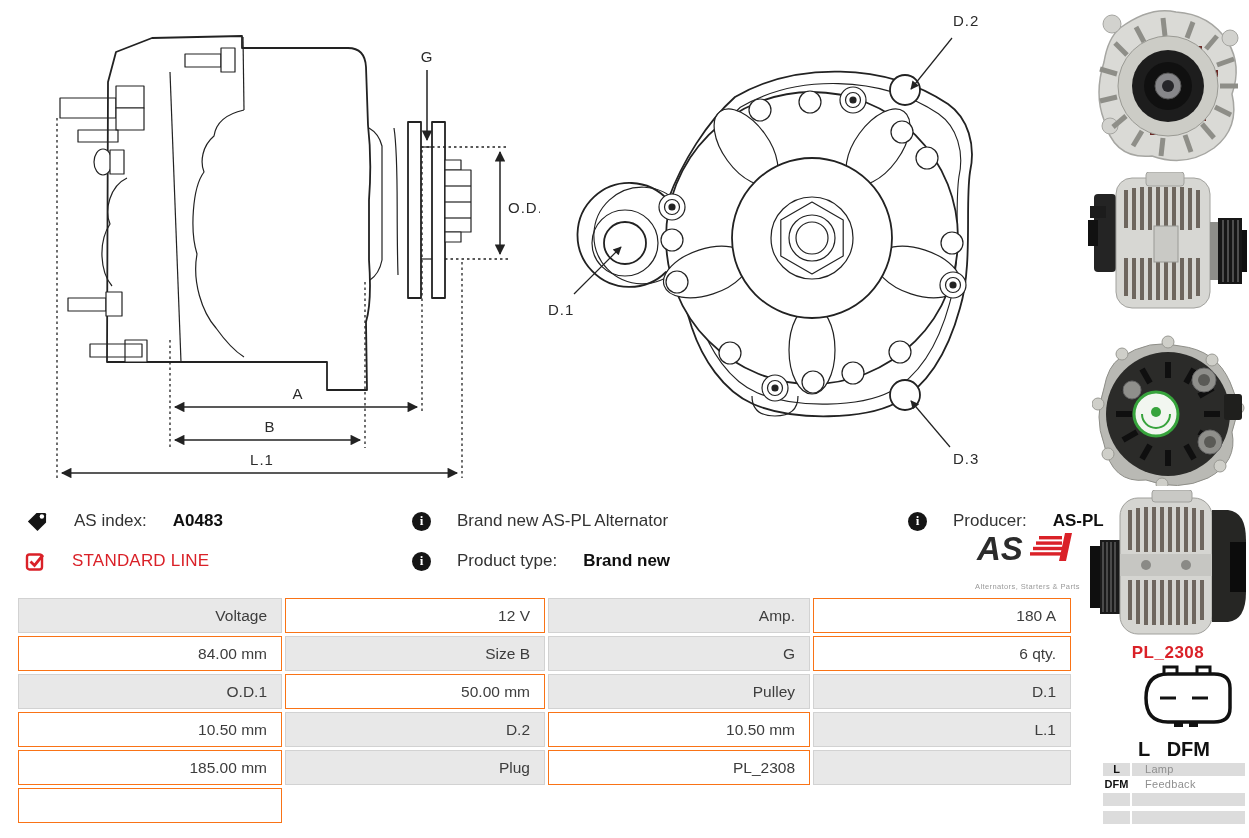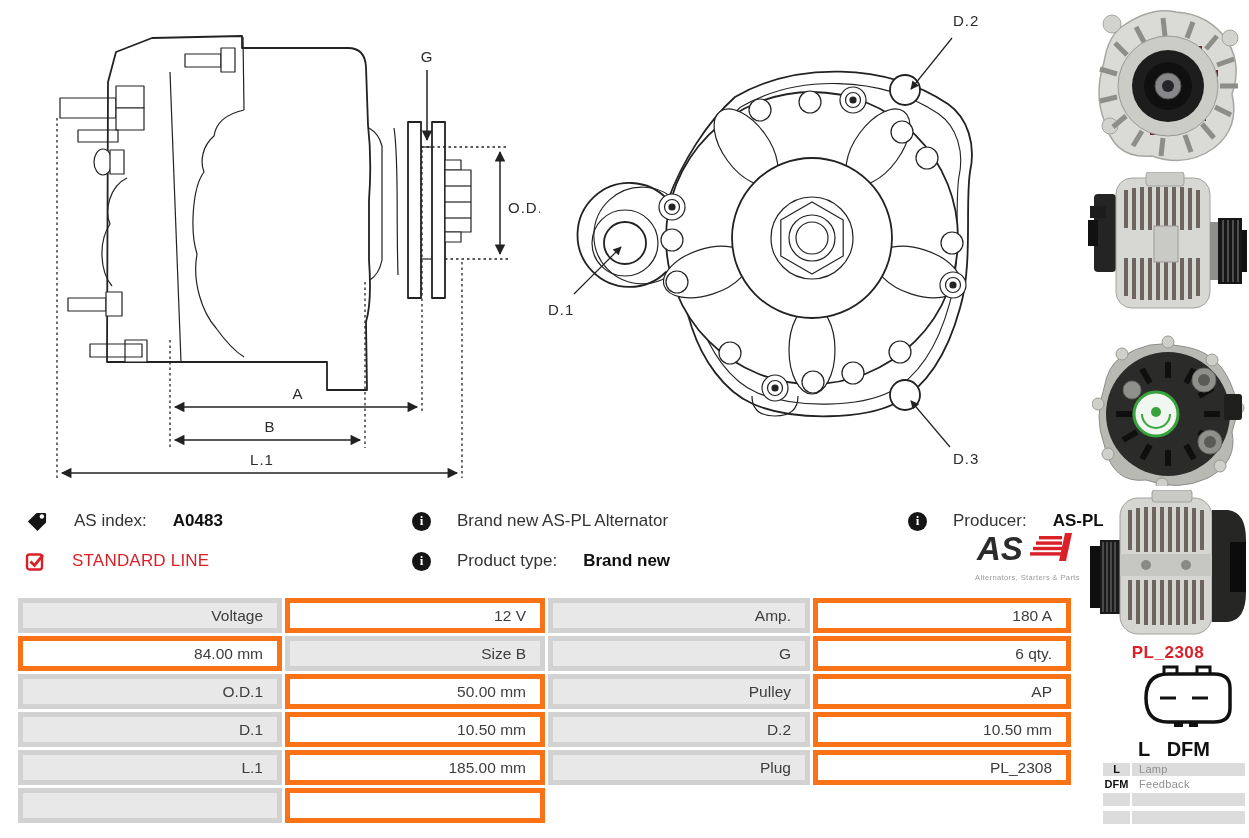--- a/index.html
+++ b/index.html
@@ -13,38 +13,38 @@
   .dot{fill:none;stroke:#222;stroke-width:1.3;stroke-dasharray:2.5 3;}
   .dim{fill:none;stroke:#222;stroke-width:1.5;}
   .dlabel{font-size:15px;letter-spacing:1px;}
   
   .info-line{position:absolute;display:flex;align-items:center;gap:26px;height:24px;font-size:17px;color:#333;white-space:nowrap;}
   .info-line strong{color:#0f0f0f;}
   .red{color:#da2128;font-weight:normal;letter-spacing:.2px;}
   .iic{width:19px;height:19px;border-radius:50%;background:#151515;color:#fff;display:inline-flex;
        align-items:center;justify-content:center;font:bold 13px "Liberation Serif",serif;flex:0 0 19px;}
   .logo{position:absolute;left:975px;top:531px;width:104px;text-align:left;}
-  .tagline{font-size:7.5px;color:#9a9a9a;letter-spacing:.4px;white-space:nowrap;margin-top:2px;}
+  .tagline{font-size:7.5px;color:#9a9a9a;letter-spacing:.4px;white-space:nowrap;margin-top:11px;}
   
   .spec{position:absolute;left:18px;top:598px;display:grid;grid-template-columns:264px 260px 262px 258px;
         grid-auto-rows:35px;gap:3px;}
-  .spec .cell{border:5px solid #f97316;display:flex;align-items:center;justify-content:flex-end;
+  .spec .cell{border:1px solid #f97316;display:flex;align-items:center;justify-content:flex-end;
               padding-right:14px;font-size:15.5px;color:#3d3d3d;}
   .spec .lbl{background:#e8e8e8;border-color:#d2d2d2;}
   .spec .val{background:#fff;}
   
   .plug-code{position:absolute;left:1118px;top:643px;width:100px;text-align:center;
              font-size:17px;font-weight:bold;color:#da2128;letter-spacing:.5px;}
   .plug-pins{position:absolute;left:1138px;top:738px;width:72px;display:flex;justify-content:space-between;
              font-size:20px;font-weight:bold;color:#111;}
   .legend{position:absolute;left:1103px;top:763px;width:142px;font-size:11px;}
   .lrow{display:flex;gap:2px;height:13px;margin-bottom:2px;align-items:center;}
   .lrow.sp{margin-top:5px;}
   .lkey{width:27px;height:13px;text-align:center;font-weight:bold;color:#111;line-height:13px;}
-  .ldesc{flex:1;height:13px;color:#8f8f8f;padding-left:7px;line-height:13px;letter-spacing:.3px;}
+  .ldesc{flex:1;height:13px;color:#8f8f8f;padding-left:13px;line-height:13px;letter-spacing:.3px;}
   .lrow.g .lkey,.lrow.g .ldesc{background:#dcdcdc;}
 </style>
 </head>
 <body>
 
 <div class="screen">
 
   <svg class="abs" style="left:30px;top:10px" width="510" height="480" viewBox="0 0 510 480">
     <defs>
       <marker id="arrS" viewBox="0 0 10 10" refX="9" refY="5" markerWidth="9" markerHeight="7" orient="auto-start-reverse">
@@ -403,21 +403,20 @@
 
     <div class="cell val">84.00 mm</div>
     <div class="cell lbl">Size B</div>
 
     <div class="cell lbl">G</div>
     <div class="cell val">6 qty.</div>
     <div class="cell lbl">O.D.1</div>
     <div class="cell val">50.00 mm</div>
 
     <div class="cell lbl">Pulley</div>
-    <div class="cell val">AP</div>
     <div class="cell lbl">D.1</div>
     <div class="cell val">10.50 mm</div>
 
     <div class="cell lbl">D.2</div>
     <div class="cell val">10.50 mm</div>
     <div class="cell lbl">L.1</div>
     <div class="cell val">185.00 mm</div>
 
     <div class="cell lbl">Plug</div>
     <div class="cell val">PL_2308</div>

